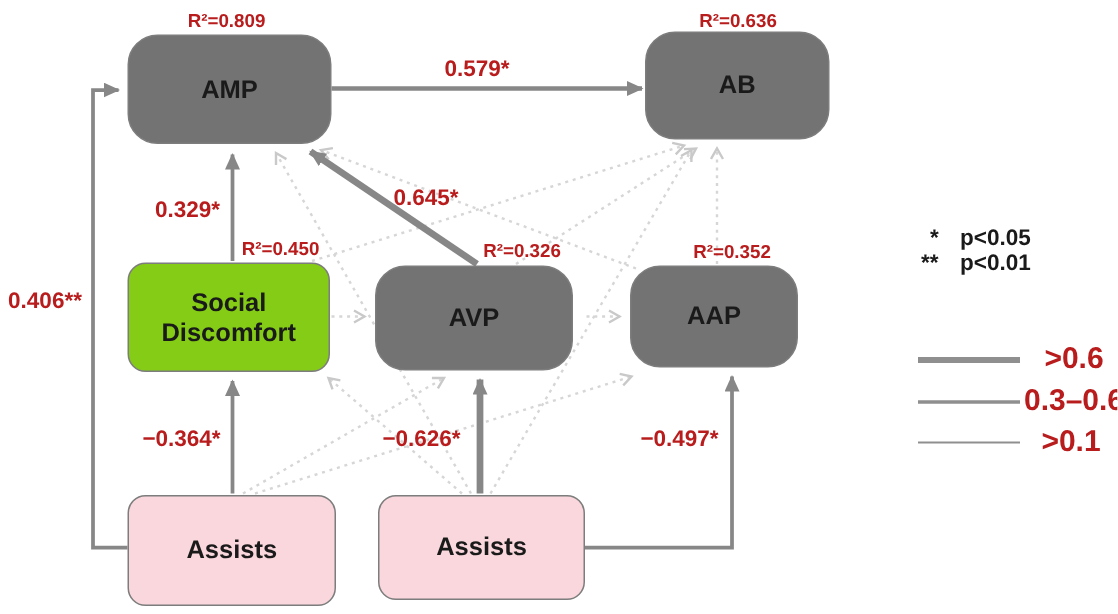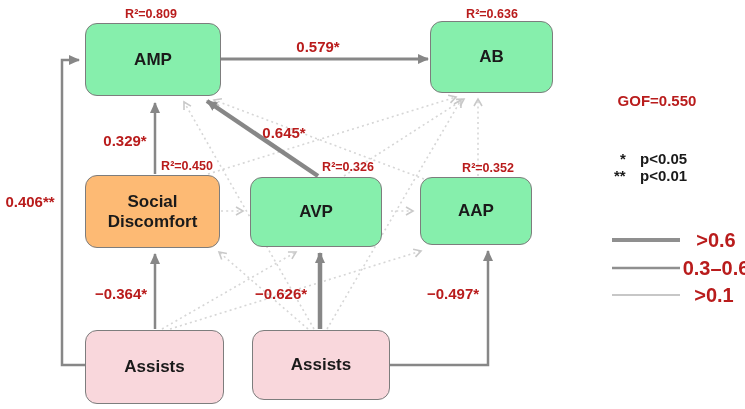--- a/index.html
+++ b/index.html
@@ -7,22 +7,22 @@
     position:relative;width:745px;height:409px;background:#ffffff;
     font-family:"Liberation Sans",sans-serif;font-weight:bold;color:#1a1a1a;
     overflow:hidden;
   }
   #wires{position:absolute;left:0;top:0;width:745px;height:409px;}
   .node{
     position:absolute;display:flex;align-items:center;justify-content:center;
     text-align:center;border:1.6px solid #7d7d7d;border-radius:12px;
     font-size:17px;line-height:1.15;box-sizing:border-box;padding:2px 6px;
   }
-  .node.yellow{background:#86efac;}
-  .node.blue{background:#fdba74;}
+  .node.yellow{background:#737373;border-radius:20px;}
+  .node.blue{background:#84cc16;}
   .node.pink{background:#f9d7dc;}
   .lbl{
     position:absolute;transform:translate(-50%,-50%);white-space:nowrap;
     font-size:15px;color:#b91c1c;
   }
   .lbl.r2{font-size:12.5px;}
   .lbl.coef{font-size:15px;}
   .lbl.gof{font-size:15px;}
   .lbl.weight{font-size:20px;}
   .sigrow{
@@ -105,21 +105,20 @@
   <div class="lbl r2" style="left:488px;top:168px">R²=0.352</div>
 
   <div class="lbl coef" style="left:318px;top:46px">0.579*</div>
   <div class="lbl coef" style="left:125px;top:140px">0.329*</div>
   <div class="lbl coef" style="left:284px;top:132px">0.645*</div>
   <div class="lbl coef" style="left:30px;top:201px">0.406**</div>
   <div class="lbl coef" style="left:121px;top:293px">−0.364*</div>
   <div class="lbl coef" style="left:281px;top:293px">−0.626*</div>
   <div class="lbl coef" style="left:453px;top:293px">−0.497*</div>
 
-  <div class="lbl gof" style="left:657px;top:100px">GOF=0.550</div>
 
   <div class="sigrow" style="left:620px;top:150px">
     <span class="star">*</span>
     <span>p&lt;0.05</span>
   </div>
   <div class="sigrow" style="left:614px;top:167px">
     <span class="star" style="width:26px">**</span>
     <span>p&lt;0.01</span>
   </div>
 

